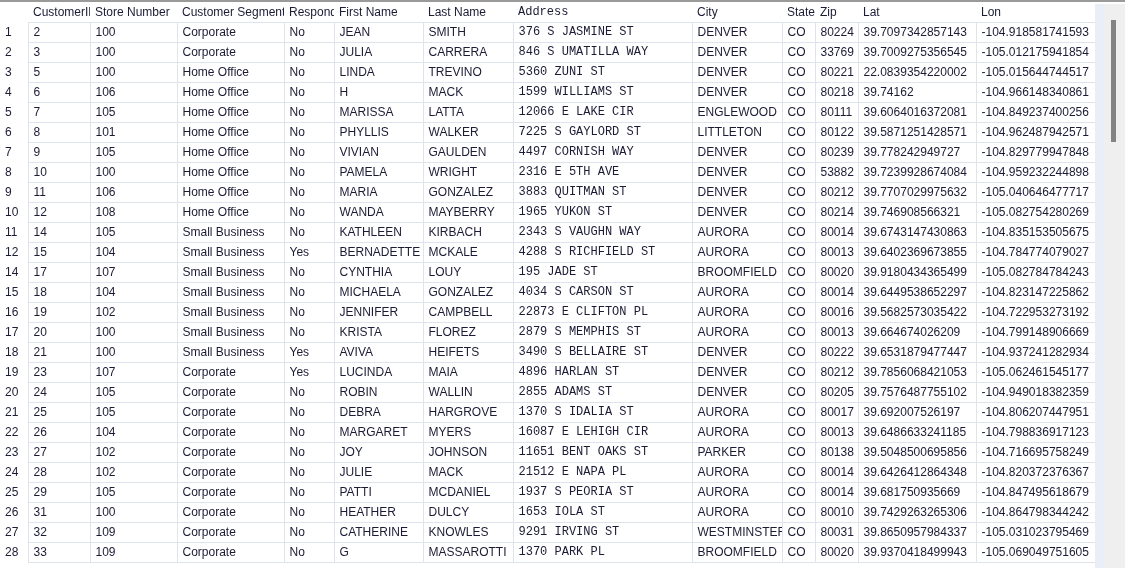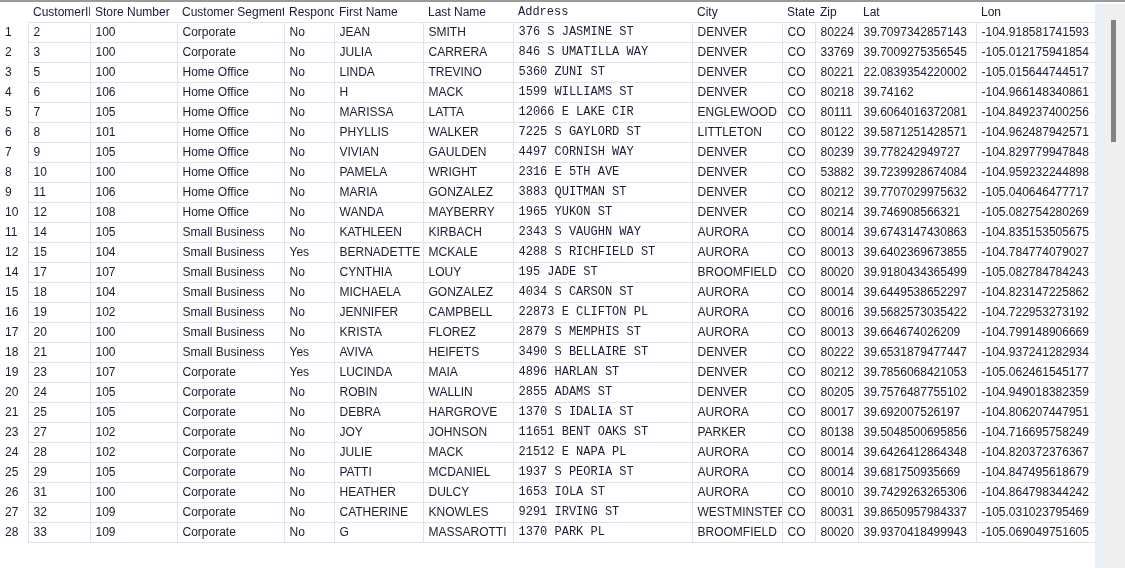--- a/index.html
+++ b/index.html
@@ -438,20 +438,35 @@
             <td class="cell c-first">DEBRA</td>
             <td class="cell c-last">HARGROVE</td>
             <td class="cell c-address">1370 S IDALIA ST</td>
             <td class="cell c-city">AURORA</td>
             <td class="cell c-state">CO</td>
             <td class="cell c-zip">80017</td>
             <td class="cell c-lat">39.692007526197</td>
             <td class="cell c-lon">-104.806207447951</td>
           </tr>
           <tr>
+            <td class="rownum">22</td>
+            <td class="cell c-custid">26</td>
+            <td class="cell c-store">104</td>
+            <td class="cell c-segment">Corporate</td>
+            <td class="cell c-resp">No</td>
+            <td class="cell c-first">MARGARET</td>
+            <td class="cell c-last">MYERS</td>
+            <td class="cell c-address">16087 E LEHIGH CIR</td>
+            <td class="cell c-city">AURORA</td>
+            <td class="cell c-state">CO</td>
+            <td class="cell c-zip">80013</td>
+            <td class="cell c-lat">39.6486633241185</td>
+            <td class="cell c-lon">-104.798836917123</td>
+          </tr>
+          <tr>
             <td class="rownum">23</td>
             <td class="cell c-custid">27</td>
             <td class="cell c-store">102</td>
             <td class="cell c-segment">Corporate</td>
             <td class="cell c-resp">No</td>
             <td class="cell c-first">JOY</td>
             <td class="cell c-last">JOHNSON</td>
             <td class="cell c-address">11651 BENT OAKS ST</td>
             <td class="cell c-city">PARKER</td>
             <td class="cell c-state">CO</td>

